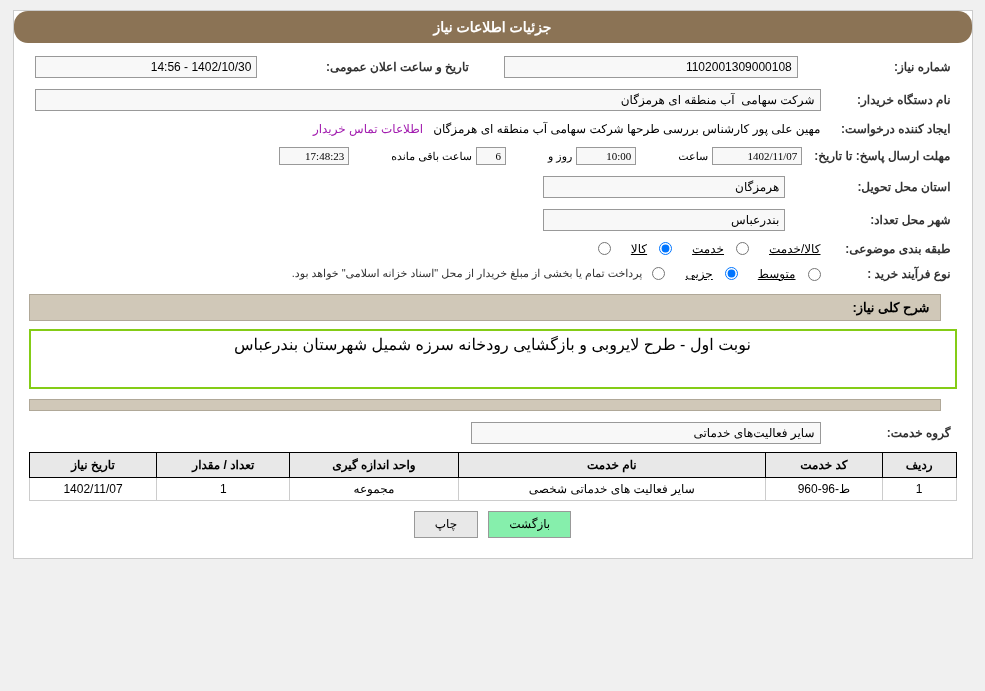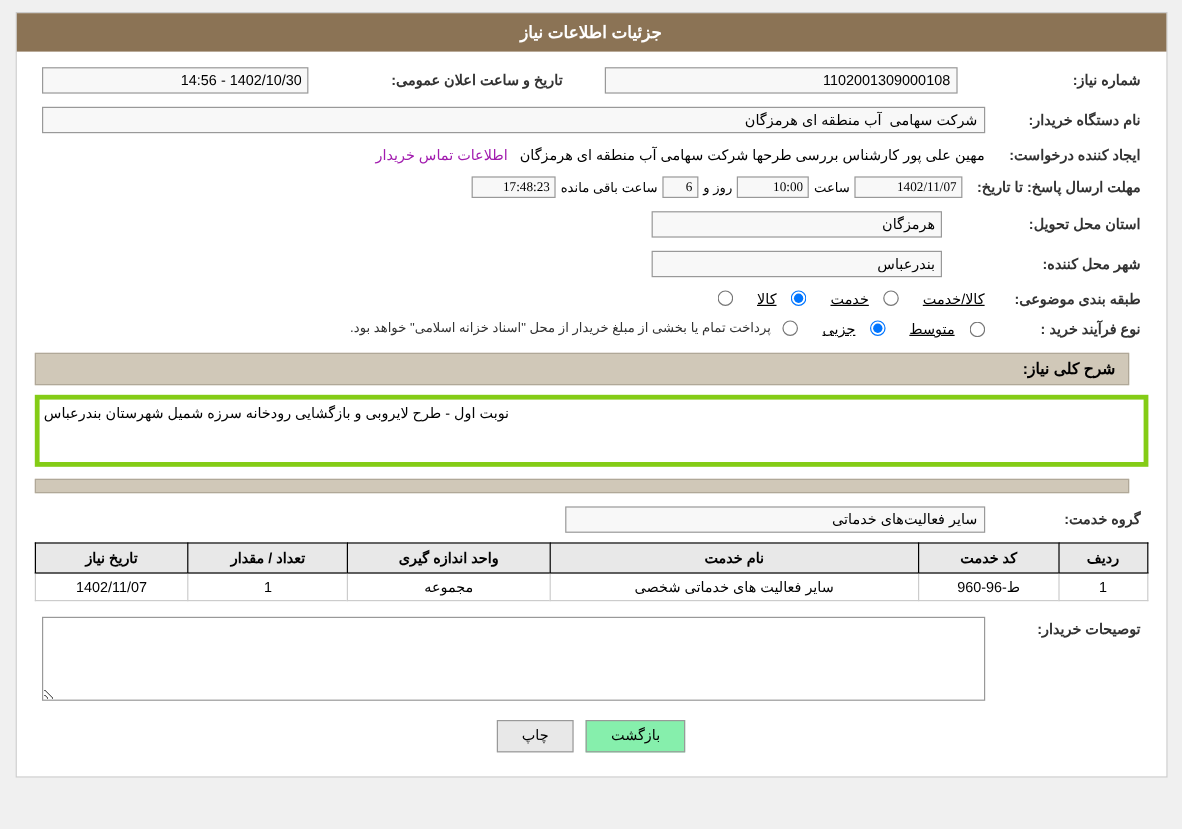--- a/index.html
+++ b/index.html
@@ -16,20 +16,21 @@
       max-width: 960px;
       margin: 0 auto;
     }
     .page-header {
       background: #8B7355;
       color: #fff;
       text-align: center;
       padding: 8px 12px;
       font-size: 14px;
       font-weight: bold;
+      border-radius: 14px;
     }
     .main-content {
       padding: 10px 15px;
     }
     .section-title {
       background: #d0c8b8;
       padding: 5px 10px;
       font-weight: bold;
       font-size: 13px;
       margin: 10px 16px 8px 0;
@@ -73,20 +74,21 @@
     }
     .date-time-row {
       display: flex;
       align-items: center;
       gap: 4px;
       direction: rtl;
     }
     .date-time-row .label-small {
       white-space: nowrap;
       font-size: 11px;
+      margin-left: 38px;
     }
     .date-time-row input {
       border: 1px solid #999;
       padding: 2px 4px;
       font-size: 11px;
       font-family: Tahoma, Arial, sans-serif;
       direction: rtl;
     }
     .radio-group {
       display: flex;
@@ -145,26 +147,26 @@
       cursor: pointer;
       border: 1px solid #999;
     }
     .btn-print {
       background: #e8e8e8;
     }
     .btn-back {
       background: #86efac;
     }
     .description-area {
-      border: 4px solid #84cc16;
+      border: 2px solid #84cc16;
       min-height: 60px;
       padding: 4px;
       direction: rtl;
-      text-align: left;
-      font-size: 12px;
+      text-align: center;
+      font-size: 16px;
     }
   </style>
 </head>
 <body>
 
 <div class="page-container">
   <div class="page-header">
     <span>جزئیات اطلاعات نیاز</span>
   </div>
 
@@ -237,21 +239,21 @@
           <input type="text" class="input-box input-readonly" readonly="" value="هرمزگان" style="">
         </td>
         <td style="width:400px;"></td>
       </tr>
     </tbody>
       </table>
 
     <table class="info-table">
       <tbody>
           <tr>
-        <td class="label-cell">شهر محل کننده:</td>
+        <td class="label-cell">شهر محل تعداد:</td>
         <td class="value-cell" style="width:200px;">
           <input type="text" class="input-box input-readonly" readonly="" value="بندرعباس" style="">
         </td>
         <td style="width:400px;"></td>
       </tr>
     </tbody>
       </table>
 
     <table class="info-table">
       <tbody>
@@ -337,30 +339,20 @@
             <td>1</td>
             <td>ط-96-960</td>
             <td>سایر فعالیت های خدماتی شخصی</td>
             <td>مجموعه</td>
             <td>1</td>
             <td>1402/11/07</td>
           </tr>
         </tbody>
     </table>
 
-    <table class="info-table" style="margin-top:10px;">
-      <tbody>
-          <tr>
-        <td class="label-cell" style="vertical-align:top;padding-top:6px;">توصیحات خریدار:</td>
-        <td class="value-cell">
-          <textarea class="textarea-box" style=""></textarea>
-        </td>
-      </tr>
-    </tbody>
-      </table>
 
     <div class="buttons-row">
       <button class="btn btn-back">بازگشت</button>
       <button class="btn btn-print">چاپ</button>
     </div>
 
   </div>
 </div>
 
 </body></html>

